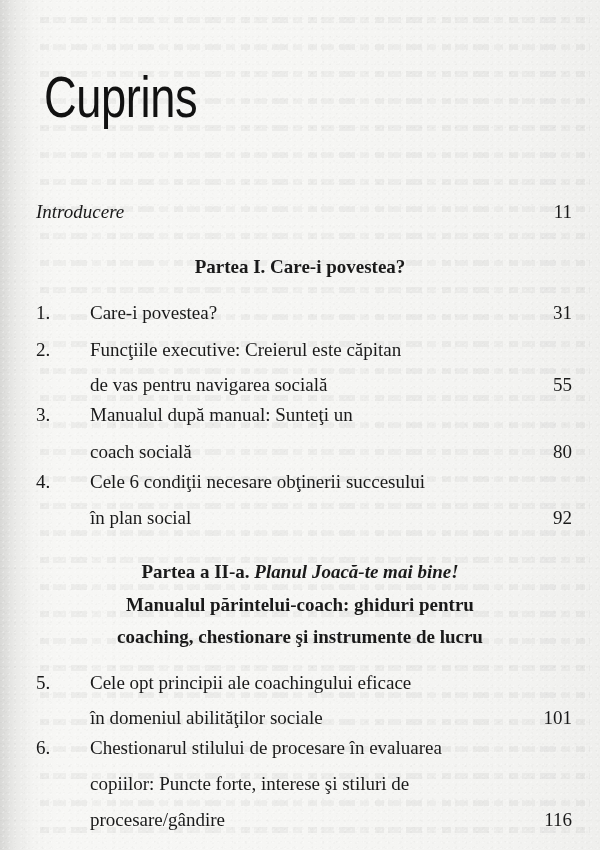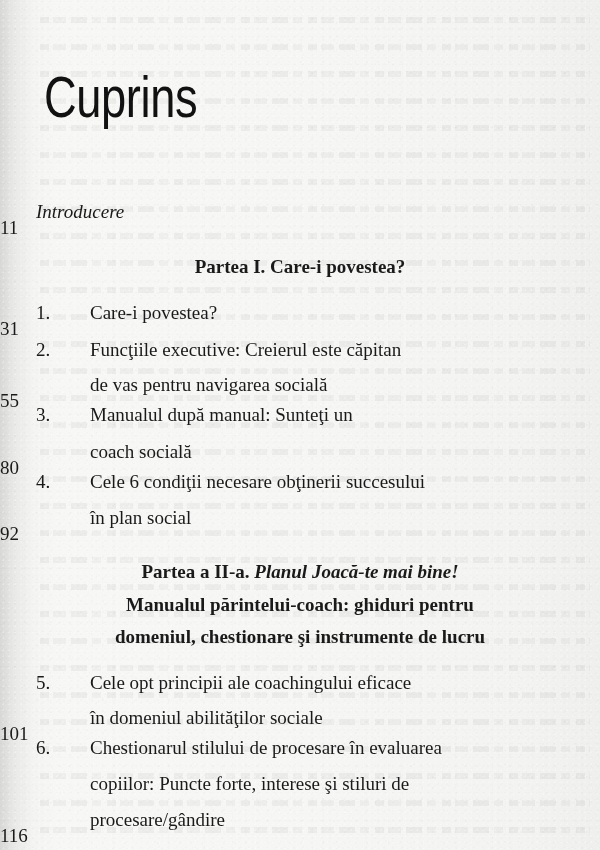--- a/index.html
+++ b/index.html
@@ -122,23 +122,23 @@
     top: 0;
     font-size: 19px;
     line-height: 30px;
     white-space: nowrap;
   }
   .pg {
     position: absolute;
     left: 0;
     width: 572px;
     top: 0;
-    font-size: 19px;
-    line-height: 30px;
-    margin-top: 16px;
+    text-align: right;
+    font-size: 19px;
+    line-height: 30px;
   }
 
   .front-matter .title-txt {
     left: 36px;
     font-style: italic;
   }
 
   
   .part-head {
     position: absolute;
@@ -205,21 +205,21 @@
       <span class="pg">92</span>
     </div>
 
     <div class="part-head" style="top:557px;">
       <span>Partea a II-a. </span><span class="ital">Planul Joacă-te mai bine!</span>
     </div>
     <div class="part-head" style="top:590px;">
       <span>Manualul părintelui-coach: ghiduri pentru</span>
     </div>
     <div class="part-head" style="top:622px;">
-      <span>domeniul, chestionare şi instrumente de lucru</span>
+      <span>coaching, chestionare şi instrumente de lucru</span>
     </div>
 
     <div class="row" style="top:668px;">
       <span class="num">5.</span>
       <span class="title-txt">Cele opt principii ale coachingului eficace</span>
     </div>
     <div class="row" style="top:703px;">
       <span class="title-txt">în domeniul abilităţilor sociale</span>
       <span class="pg">101</span>
     </div>

